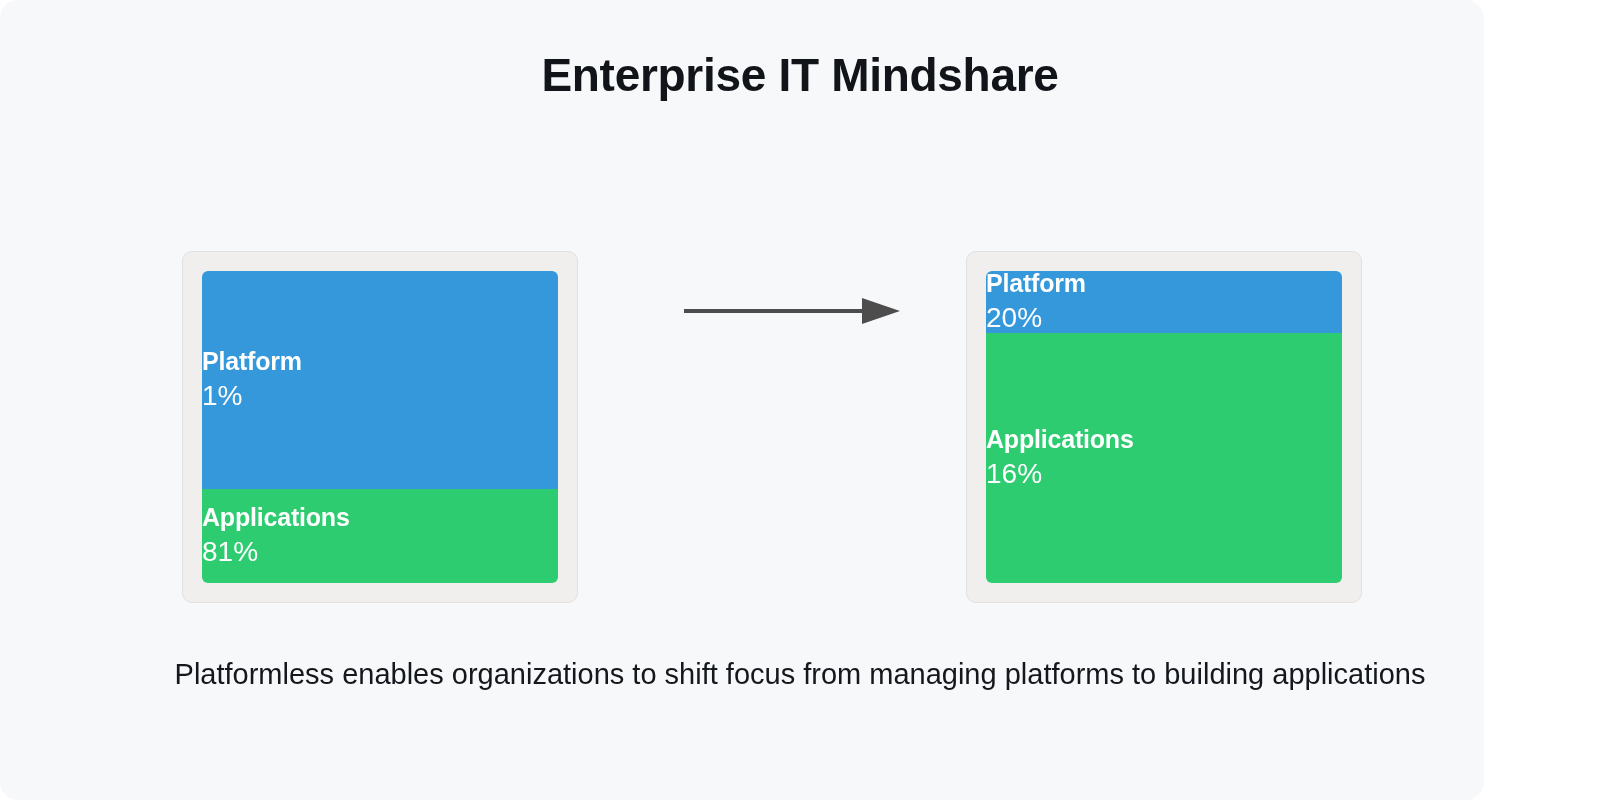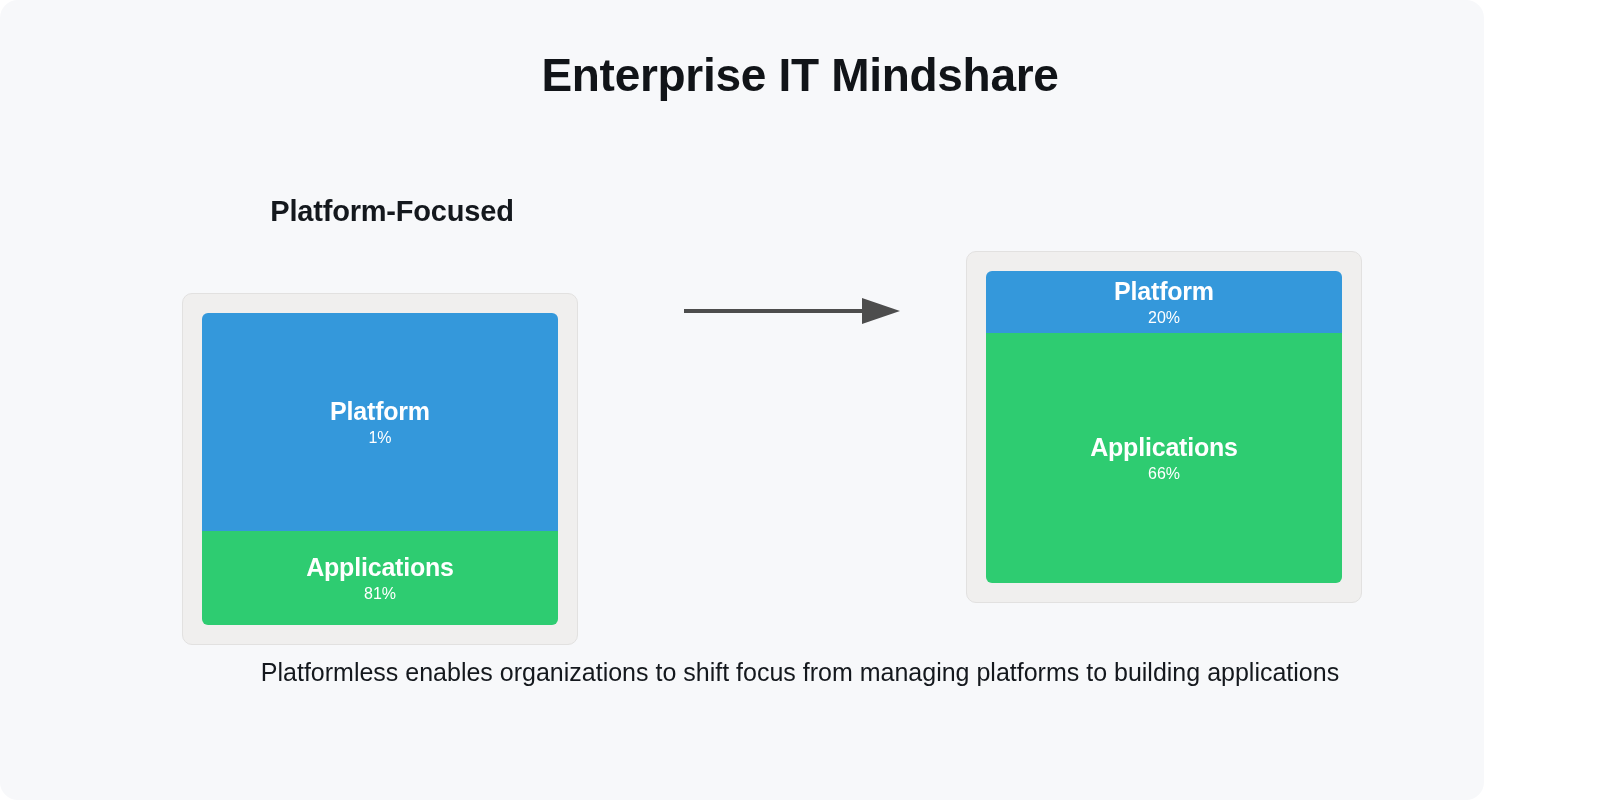--- a/index.html
+++ b/index.html
@@ -72,67 +72,65 @@
     width: 100%;
     height: 100%;
     border-radius: 6px;
     overflow: hidden;
     display: flex;
     flex-direction: column;
   }
   .segment {
     display: flex;
     flex-direction: column;
-    align-items: center;
     justify-content: center;
     color: #ffffff;
     overflow: hidden;
   }
   .segment-label {
     font-size: 25px;
     font-weight: bold;
     letter-spacing: -0.2px;
     line-height: 1.25;
   }
   .segment-value {
-    font-size: 16px;
+    font-size: 28px;
     font-weight: normal;
     line-height: 1.35;
   }
 
   
   #transition-arrow {
     position: absolute;
     left: 682px;
     top: 296px;
     width: 220px;
     height: 30px;
   }
 
   
   #caption {
     position: absolute;
     top: 656px;
     left: 0;
     width: 1600px;
     text-align: center;
-    font-size: 25px;
+    font-size: 29px;
     color: #14181d;
     line-height: 1.3;
   }
 </style>
 </head>
 <body>
 
 <div id="page">
 
   <div id="chart-title">Enterprise IT Mindshare</div>
 
   <div class="panel" id="panel-left">
-    <div class="panel-heading">Platform-Focused</div>
     <div class="bar-card">
       <div class="bar-stack">
         <div class="segment" style="height:70%;background:#3498db;">
           <div class="segment-label">Platform</div>
           <div class="segment-value">1%</div>
         </div>
         <div class="segment" style="height:30%;background:#2ecc71;">
           <div class="segment-label">Applications</div>
           <div class="segment-value">81%</div>
         </div>
@@ -149,21 +147,21 @@
 
   <div class="panel" id="panel-right">
     <div class="bar-card">
       <div class="bar-stack">
         <div class="segment" style="height:20%;background:#3498db;">
           <div class="segment-label">Platform</div>
           <div class="segment-value">20%</div>
         </div>
         <div class="segment" style="height:80%;background:#2ecc71;">
           <div class="segment-label">Applications</div>
-          <div class="segment-value">66%</div>
+          <div class="segment-value">16%</div>
         </div>
       </div>
     </div>
   </div>
 
   <div id="caption">Platformless enables organizations to shift focus from managing platforms to building applications</div>
 
 </div>
 
 </body></html>

